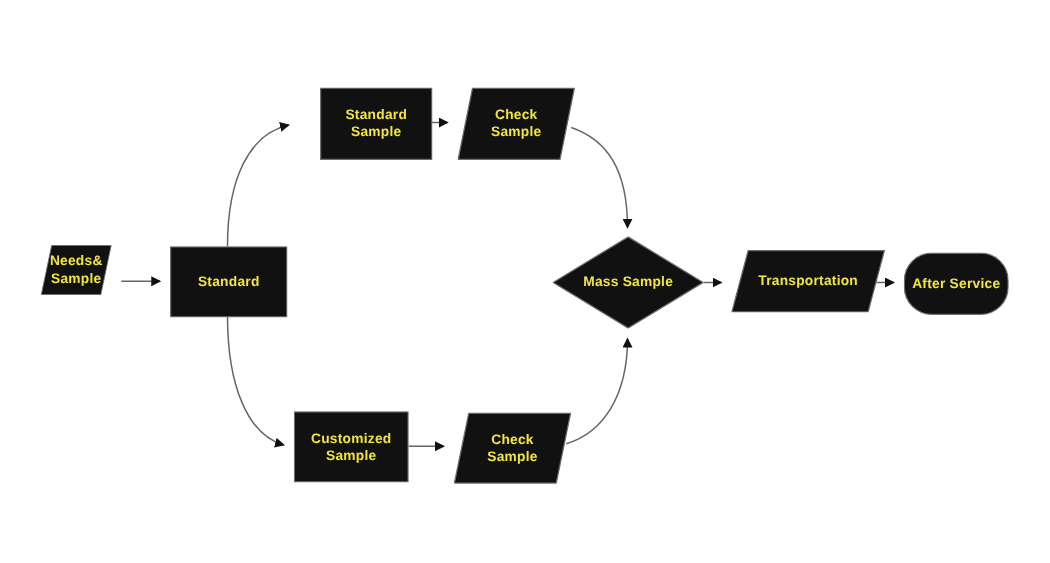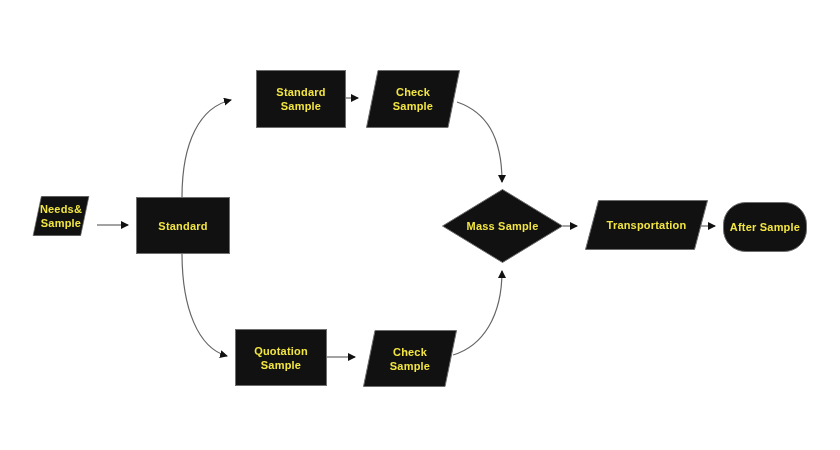--- a/index.html
+++ b/index.html
@@ -91,21 +91,21 @@
       <polygon points="12,0.5 93.5,0.5 82,57.5 0.5,57.5" fill="#111111" stroke="#6e6e6e" stroke-width="1"></polygon>
     </svg>
     <div class="label">Check
 Sample</div>
   </div>
 
   <div class="node" style="left:235px; top:329px; width:92px; height:57px;">
     <svg class="shape" viewBox="0 0 92 57">
       <rect x="0.5" y="0.5" width="91" height="56" fill="#111111" stroke="#6e6e6e" stroke-width="1"></rect>
     </svg>
-    <div class="label">Quotation
+    <div class="label">Customized
 Sample</div>
   </div>
 
   <div class="node" style="left:363px; top:330px; width:94px; height:57px;">
     <svg class="shape" viewBox="0 0 94 57">
       <polygon points="12,0.5 93.5,0.5 82,56.5 0.5,56.5" fill="#111111" stroke="#6e6e6e" stroke-width="1"></polygon>
     </svg>
     <div class="label">Check
 Sample</div>
   </div>
@@ -121,16 +121,16 @@
     <svg class="shape" viewBox="0 0 123 50">
       <polygon points="13.5,0.5 122.5,0.5 109.5,49.5 0.5,49.5" fill="#111111" stroke="#6e6e6e" stroke-width="1"></polygon>
     </svg>
     <div class="label">Transportation</div>
   </div>
 
   <div class="node" style="left:723px; top:202px; width:84px; height:50px;">
     <svg class="shape" viewBox="0 0 84 50">
       <rect x="0.5" y="0.5" width="83" height="49" rx="22" ry="22" fill="#111111" stroke="#6e6e6e" stroke-width="1"></rect>
     </svg>
-    <div class="label">After Sample</div>
+    <div class="label">After Service</div>
   </div>
 
 </div>
 
 </body></html>

